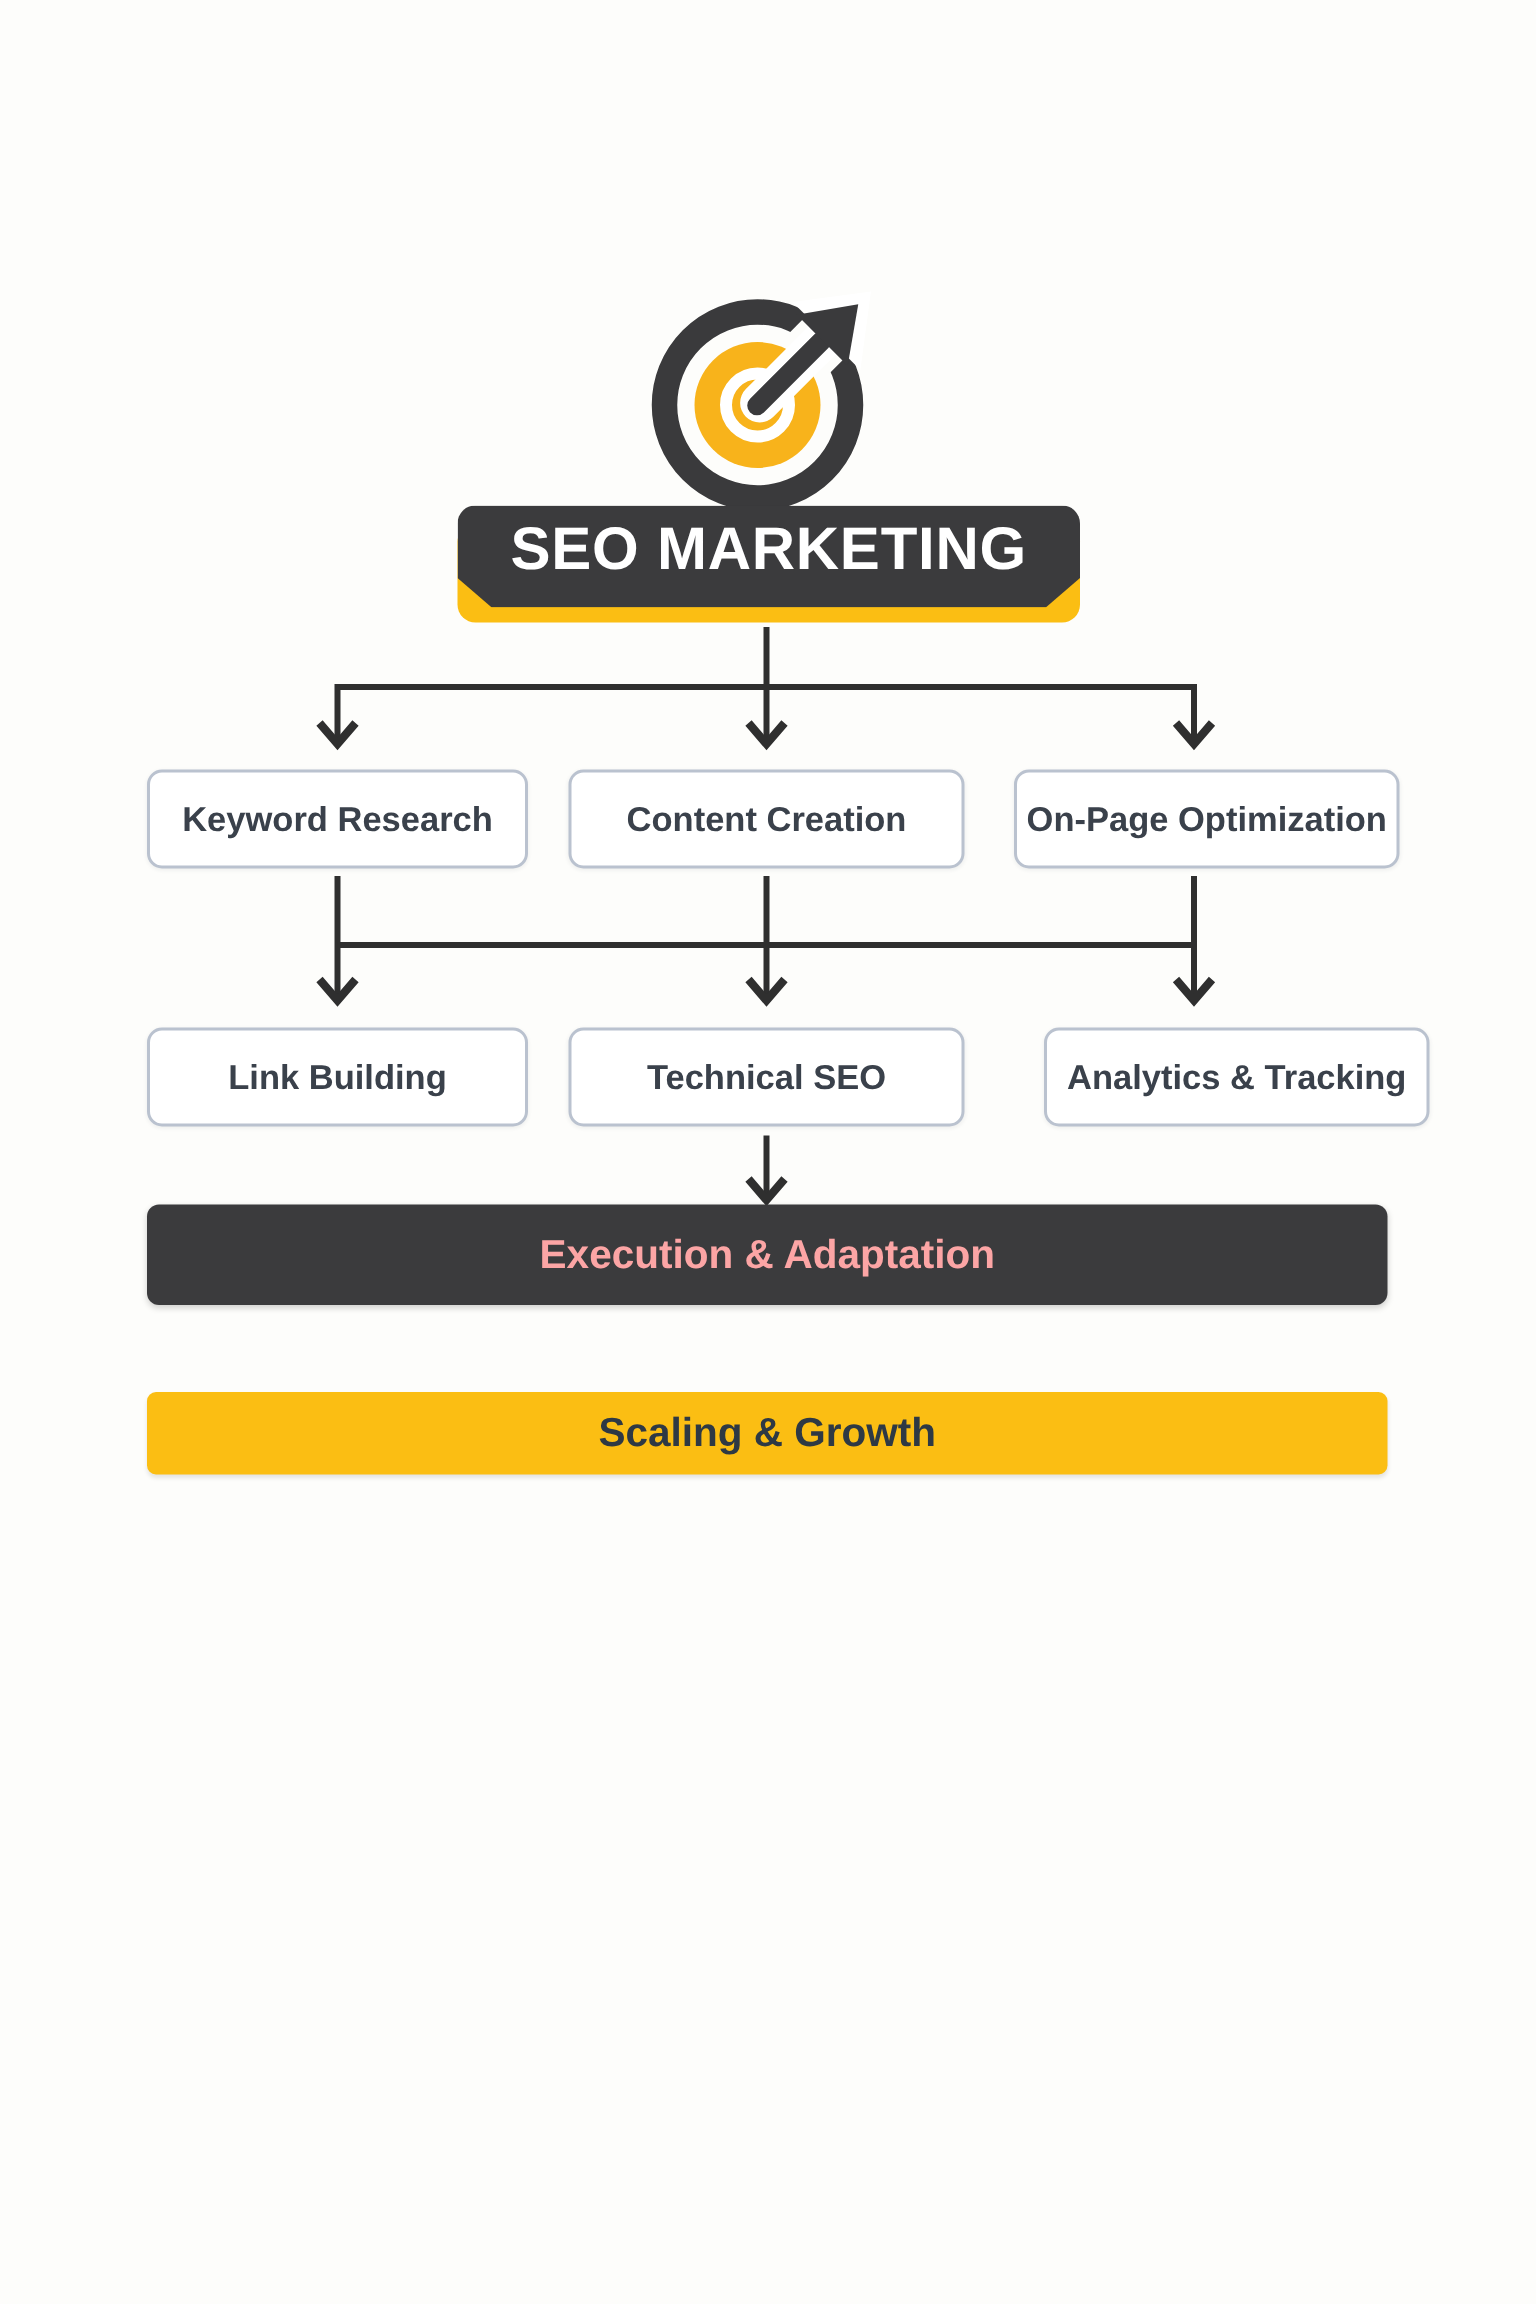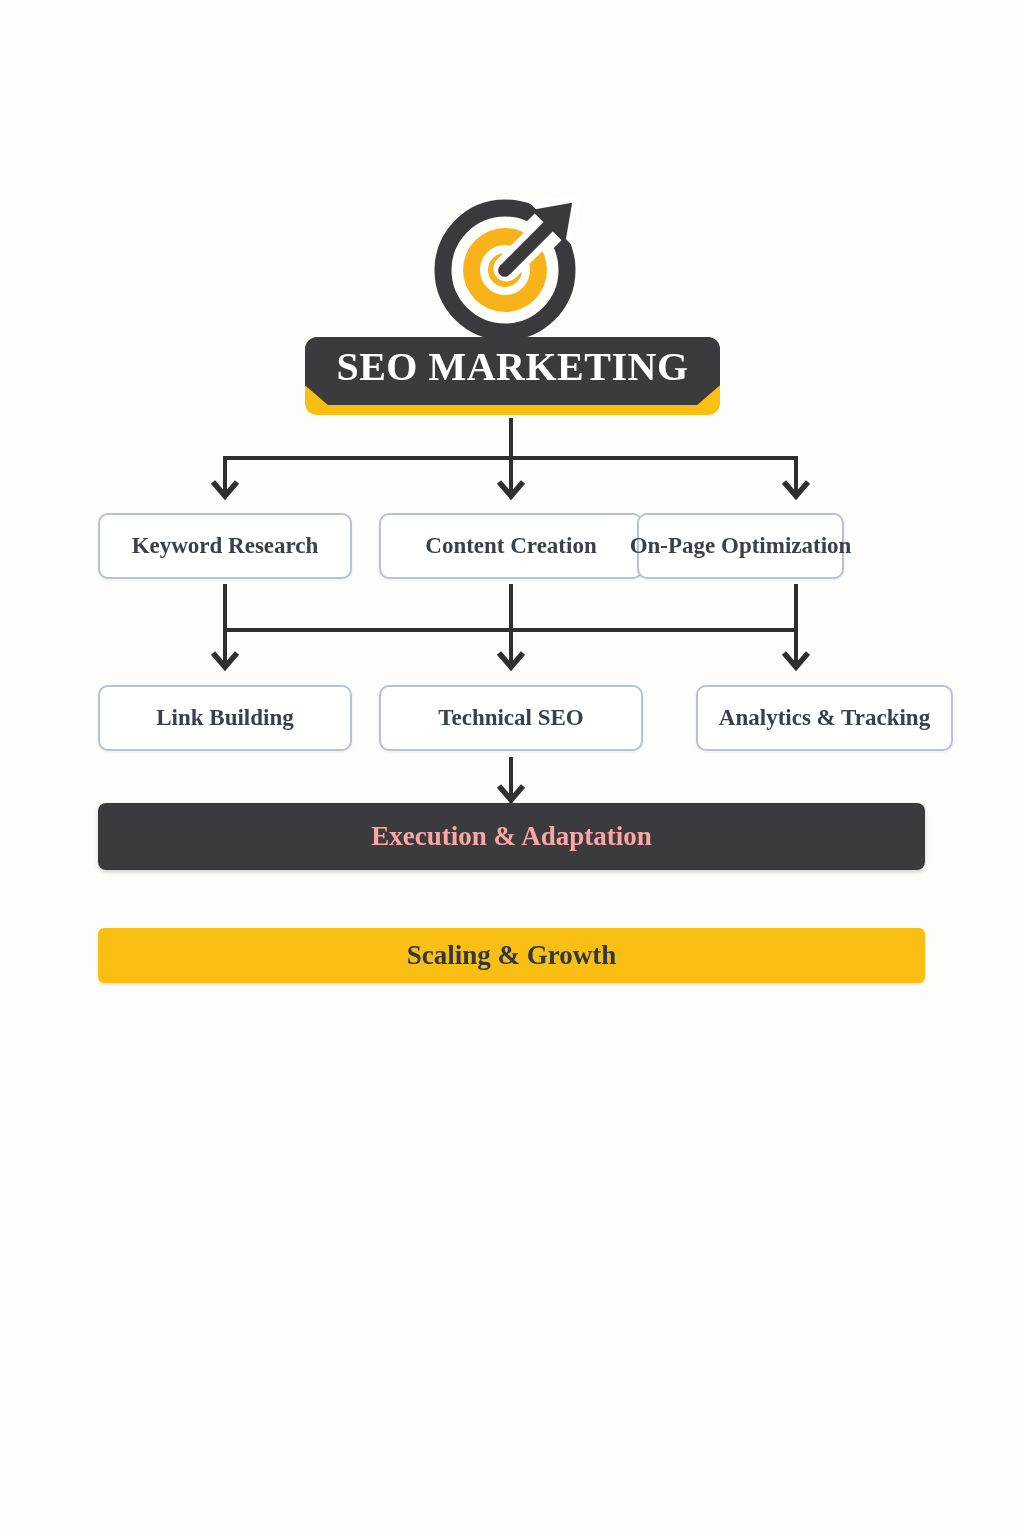--- a/index.html
+++ b/index.html
@@ -1,21 +1,21 @@
 <!DOCTYPE html>
 <html><head>
 <meta charset="utf-8">
 <style>
   html,body{margin:0;padding:0;background:#ffffff;}
   .canvas{
     position:relative;
     width:1024px;height:1536px;
     margin:0 auto;
     background:#fdfdfb;
-    font-family:Liberation Serif, serif;
+    font-family:Liberation Sans, sans-serif;
     overflow:hidden;
   }
   .icon-wrap{position:absolute;left:420px;top:186px;width:170px;height:165px;}
   .banner{position:absolute;left:305px;top:337px;width:415px;height:78px;}
   .banner-yellow{
     position:absolute;left:0;right:0;top:16px;bottom:0;
     background:#FBBE13;border-radius:8px 8px 12px 12px;
   }
   .banner-dark{
     position:absolute;left:0;right:0;top:0;height:68px;
@@ -93,21 +93,21 @@
       <path d="M499 786 L511 800 L523 786"></path>
     </g>
   </svg>
 
   <div class="node" style="left:98px;top:513px;width:254px;">
     <span class="node-label">Keyword Research</span>
   </div>
   <div class="node" style="left:379px;top:513px;width:264px;">
     <span class="node-label">Content Creation</span>
   </div>
-  <div class="node" style="left:637px;top:513px;width:207px;">
+  <div class="node" style="left:676px;top:513px;width:257px;">
     <span class="node-label">On-Page Optimization</span>
   </div>
 
   <div class="node" style="left:379px;top:685px;width:264px;">
     <span class="node-label">Technical SEO</span>
   </div>
   <div class="node" style="left:98px;top:685px;width:254px;">
     <span class="node-label">Link Building</span>
   </div>
   <div class="node" style="left:696px;top:685px;width:257px;">

